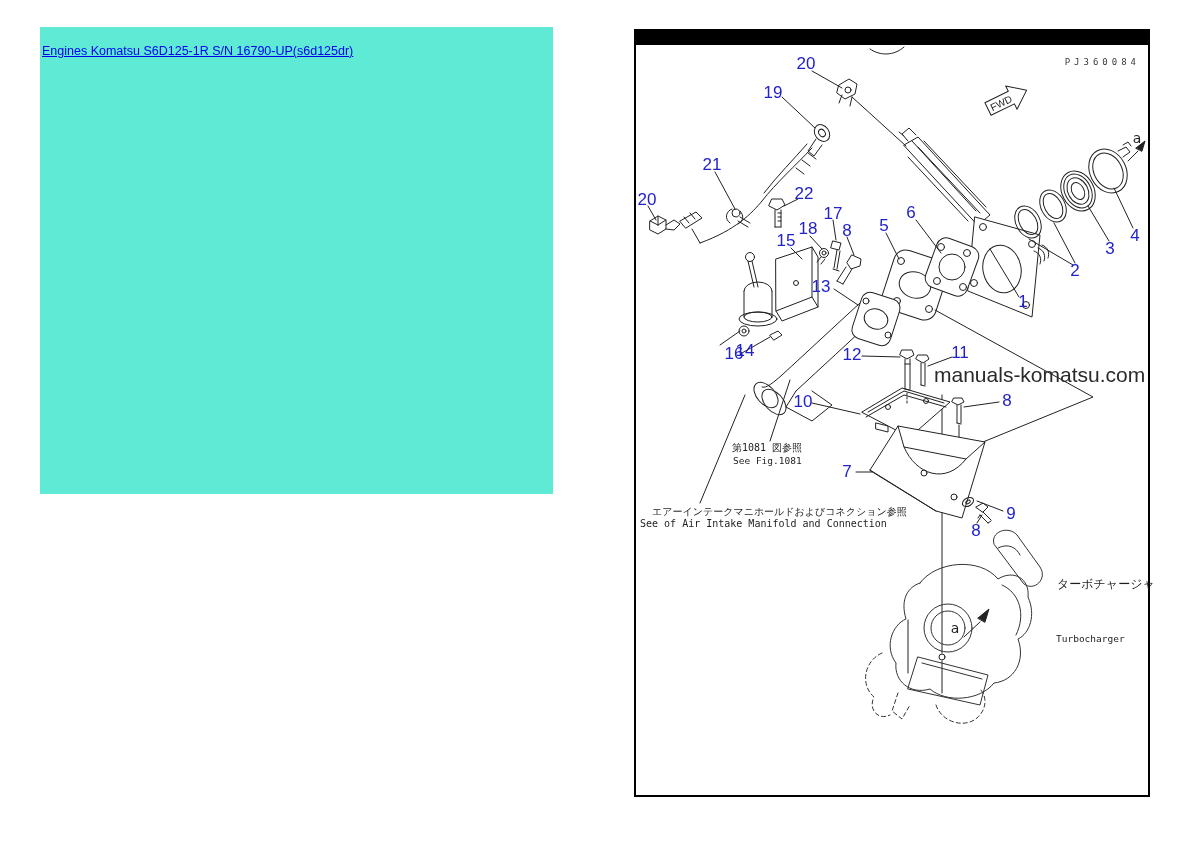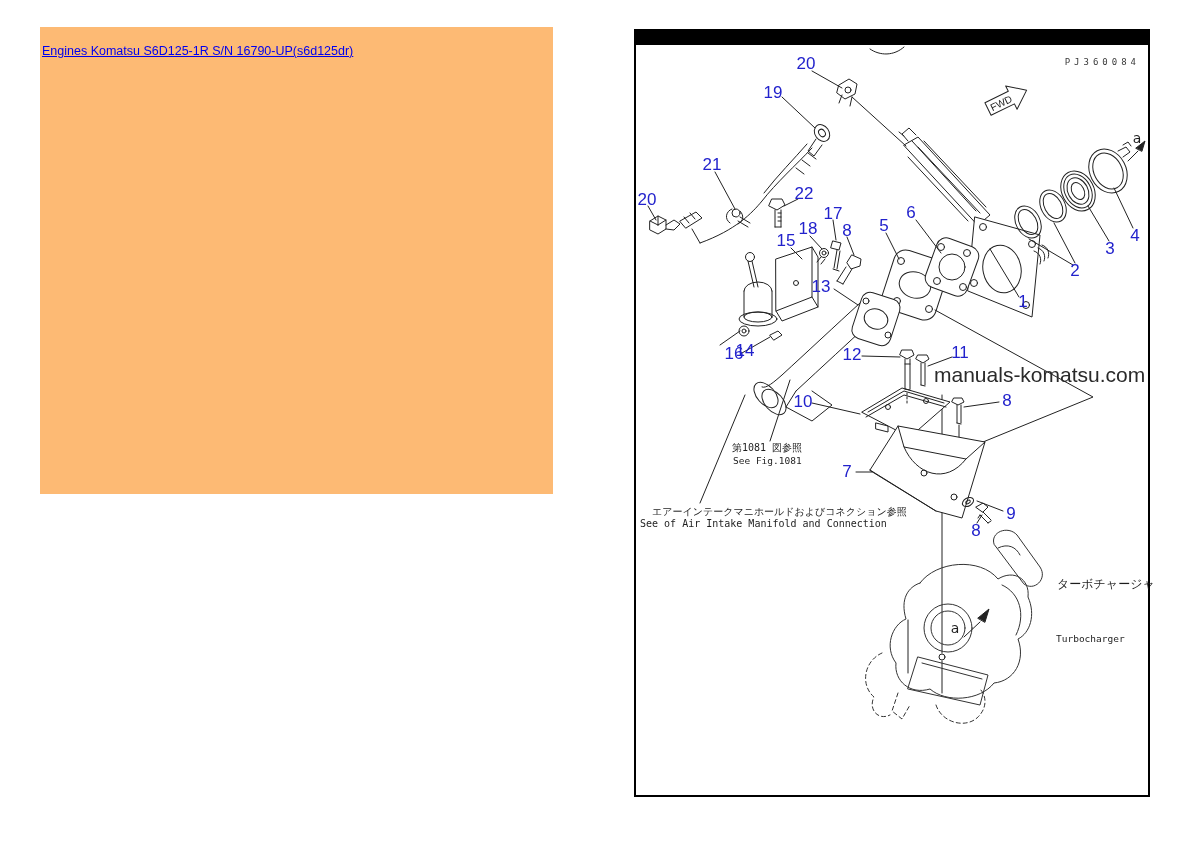--- a/index.html
+++ b/index.html
@@ -1,19 +1,19 @@
 <!DOCTYPE html>
 <html><head>
 <meta charset="utf-8">
 <style>
   html,body{margin:0;padding:0;}
   body{width:1190px;height:842px;position:relative;background:#ffffff;overflow:hidden;
        font-family:"Liberation Sans",sans-serif;}
   
-  .black-box{position:absolute;left:40px;top:27px;width:513px;height:467px;background:#fdba74;}
+  .black-box{position:absolute;left:40px;top:27px;width:513px;height:467px;background:#5eead4;}
   .black-box a{display:inline-block;margin:17px 0 0 2px;font-size:12.5px;color:#0000ee;
        text-decoration:underline;cursor:pointer;white-space:nowrap;}
   
   .panel{position:absolute;left:634px;top:29px;width:516px;height:768px;background:#fff;
        border-top:16px solid #000;border-left:2px solid #000;border-right:2px solid #000;
        border-bottom:2px solid #000;box-sizing:border-box;}
   .panel-inner{position:relative;width:512px;height:750px;}
   .panel-inner svg{position:absolute;left:0;top:0;}
   .code{position:absolute;top:12px;right:8px;font-family:"DejaVu Sans Mono",monospace;
        font-size:9px;letter-spacing:4px;color:#3a3a3a;}

